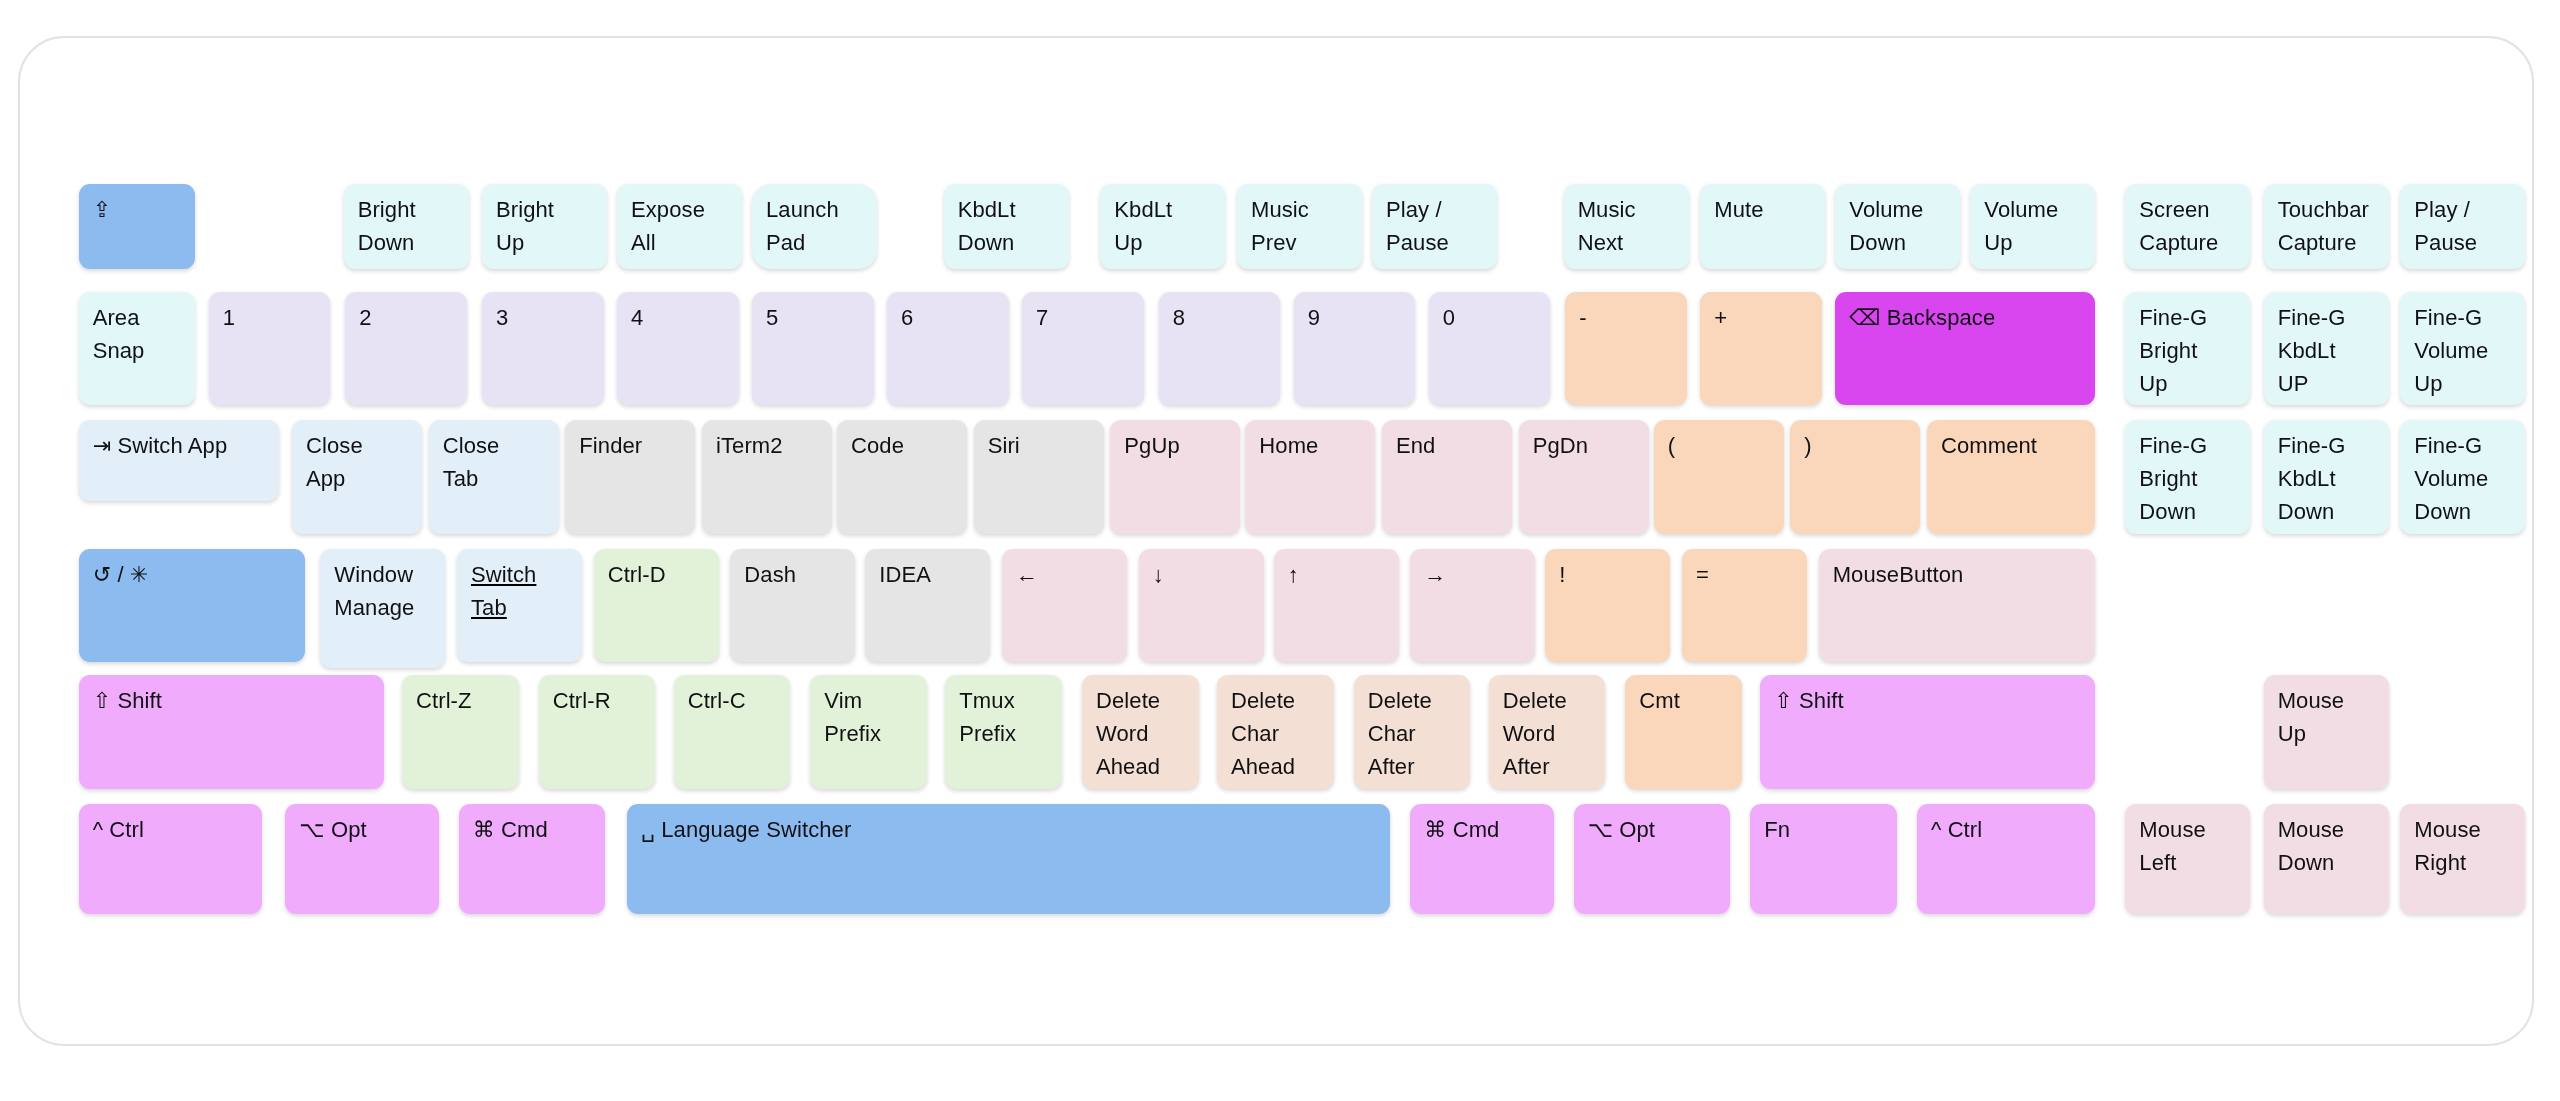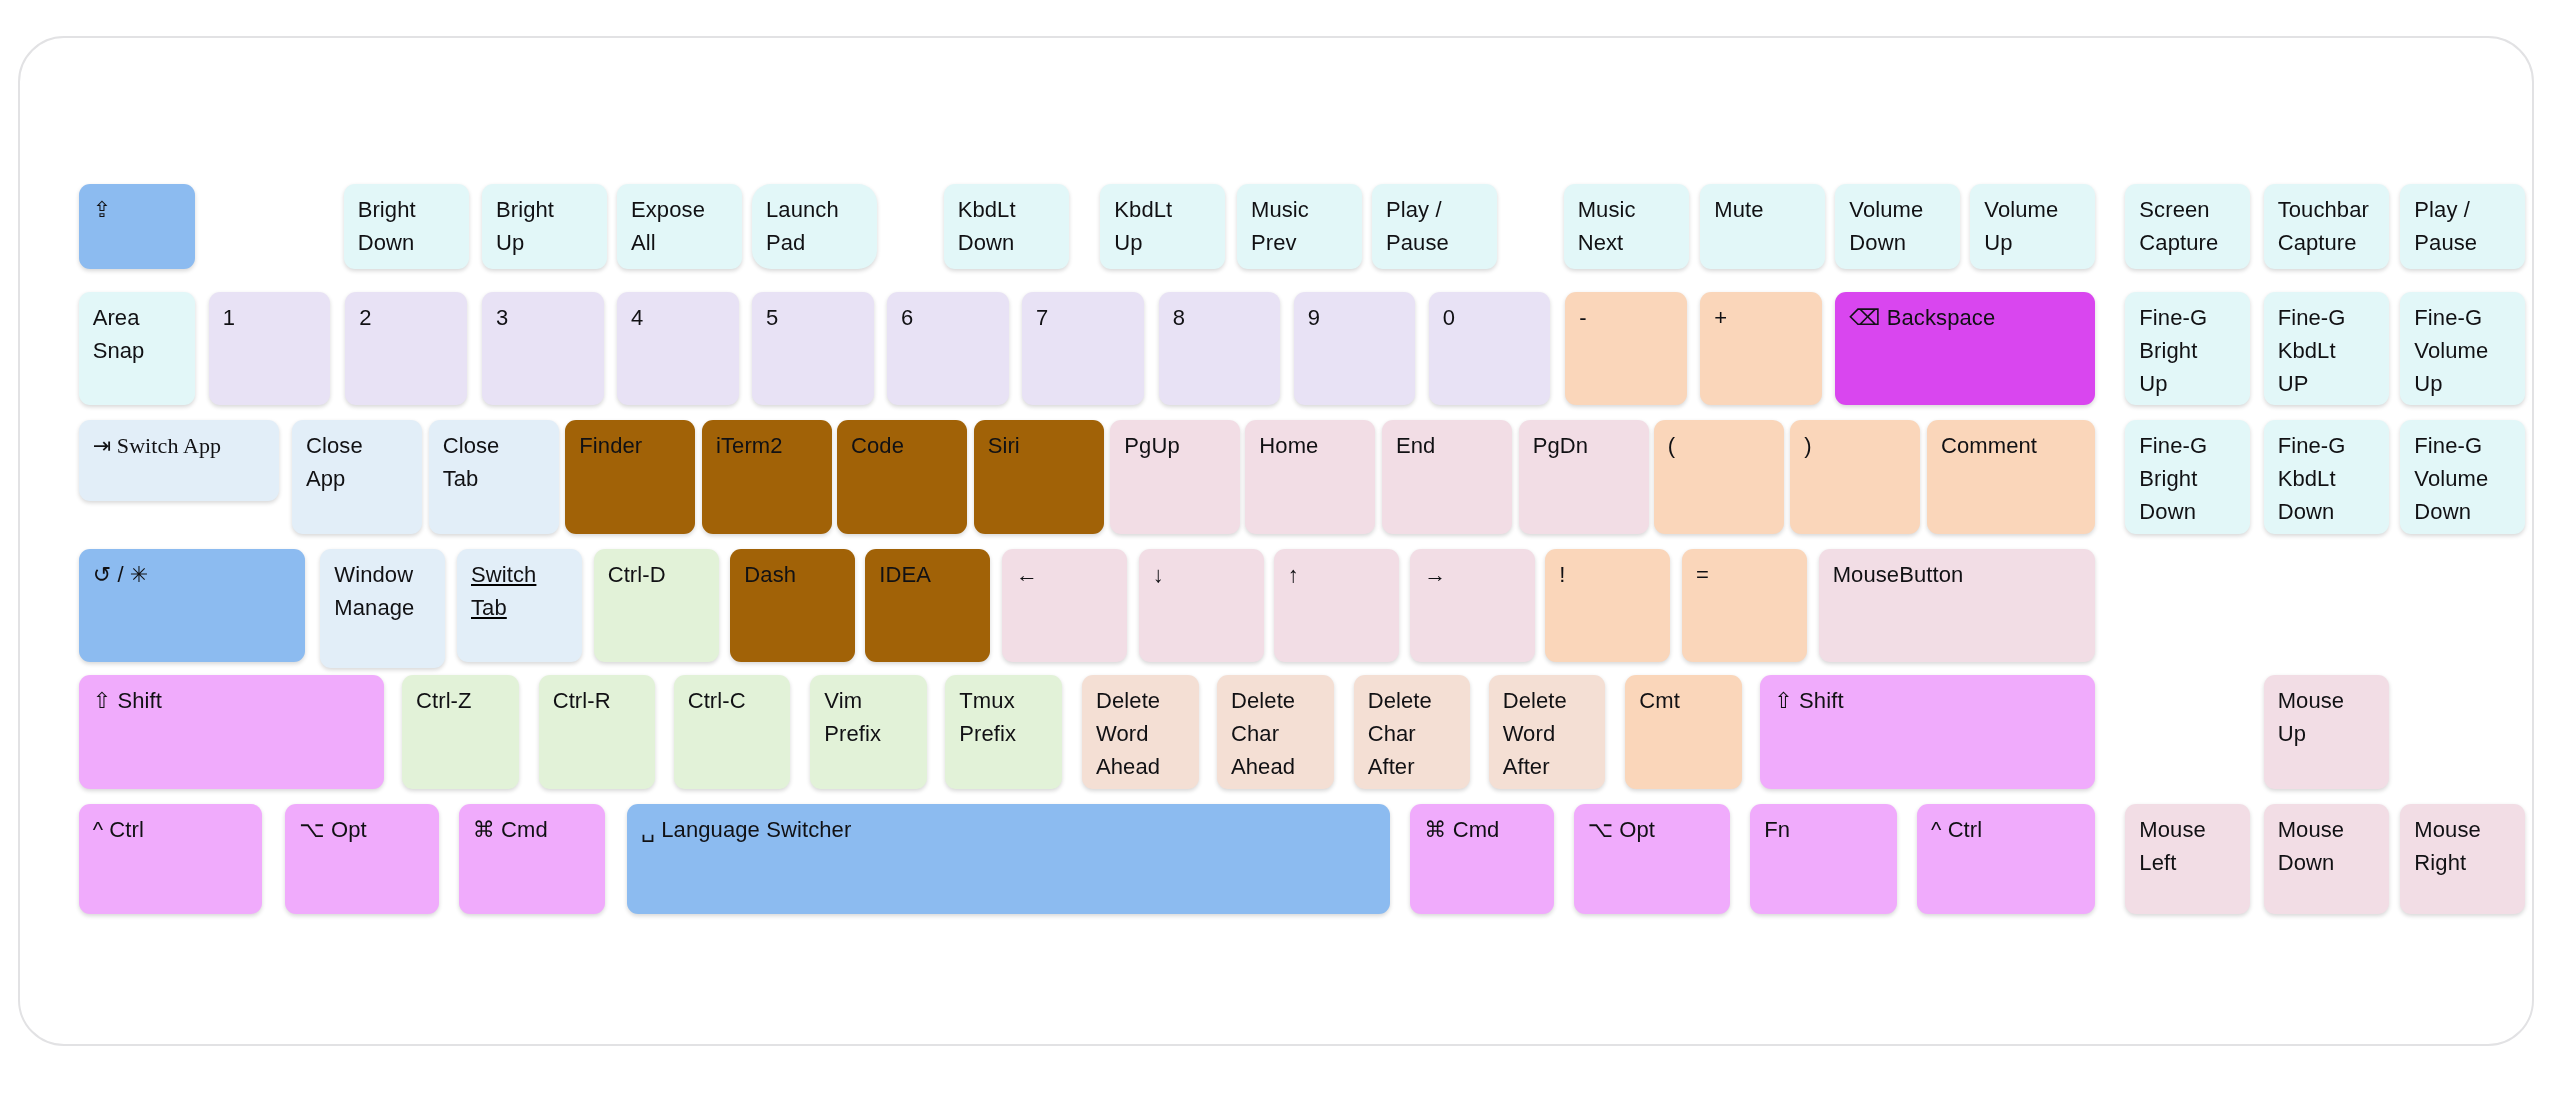--- a/index.html
+++ b/index.html
@@ -54,21 +54,21 @@
     white-space: pre-line;
     letter-spacing: 0.1px;
   }
 
   
   .c-cyan     { background: #e2f7f8; }
   .c-lavender { background: #e8e2f5; }
   .c-peach    { background: #fad6ba; }
   .c-beige    { background: #d946ef; }
   .c-lightblue{ background: #e2eef8; }
-  .c-cream    { background: #a16207; }
+  .c-cream    { background: #e5e5e5; }
   .c-pink     { background: #f2dde5; }
   .c-rose     { background: #f4dfd4; }
   .c-mint     { background: #e2f2d8; }
   .c-gray     { background: #f0abfc; }
   .c-blue     { background: #8cbbf0; }
 </style>
 </head>
 <body>
 
 <div id="stage">
@@ -187,21 +187,21 @@
         <div class="key c-cyan" style="left: 2243.67px; top: 254px; width: 125px; height: 113.333px;">
           <span class="key-label">Fine-G
 KbdLt
 UP</span>
         </div>
         <div class="key c-cyan" style="left: 2380.33px; top: 254px; width: 125px; height: 113.333px;">
           <span class="key-label">Fine-G
 Volume
 Up</span>
         </div>
-        <div class="key c-lightblue" style="left: 58.6667px; top: 382.333px; width: 200px; height: 81px; font-family: Liberation Serif, serif;">
+        <div class="key c-lightblue" style="left: 58.6667px; top: 382.333px; width: 200px; height: 81px;">
           <span class="key-label">⇥ Switch App</span>
         </div>
         <div class="key c-lightblue" style="left: 272px; top: 382.333px; width: 130px; height: 113.333px;">
           <span class="key-label">Close
 App</span>
         </div>
         <div class="key c-lightblue" style="left: 408.667px; top: 382.333px; width: 130px; height: 113.333px;">
           <span class="key-label">Close
 Tab</span>
         </div>

